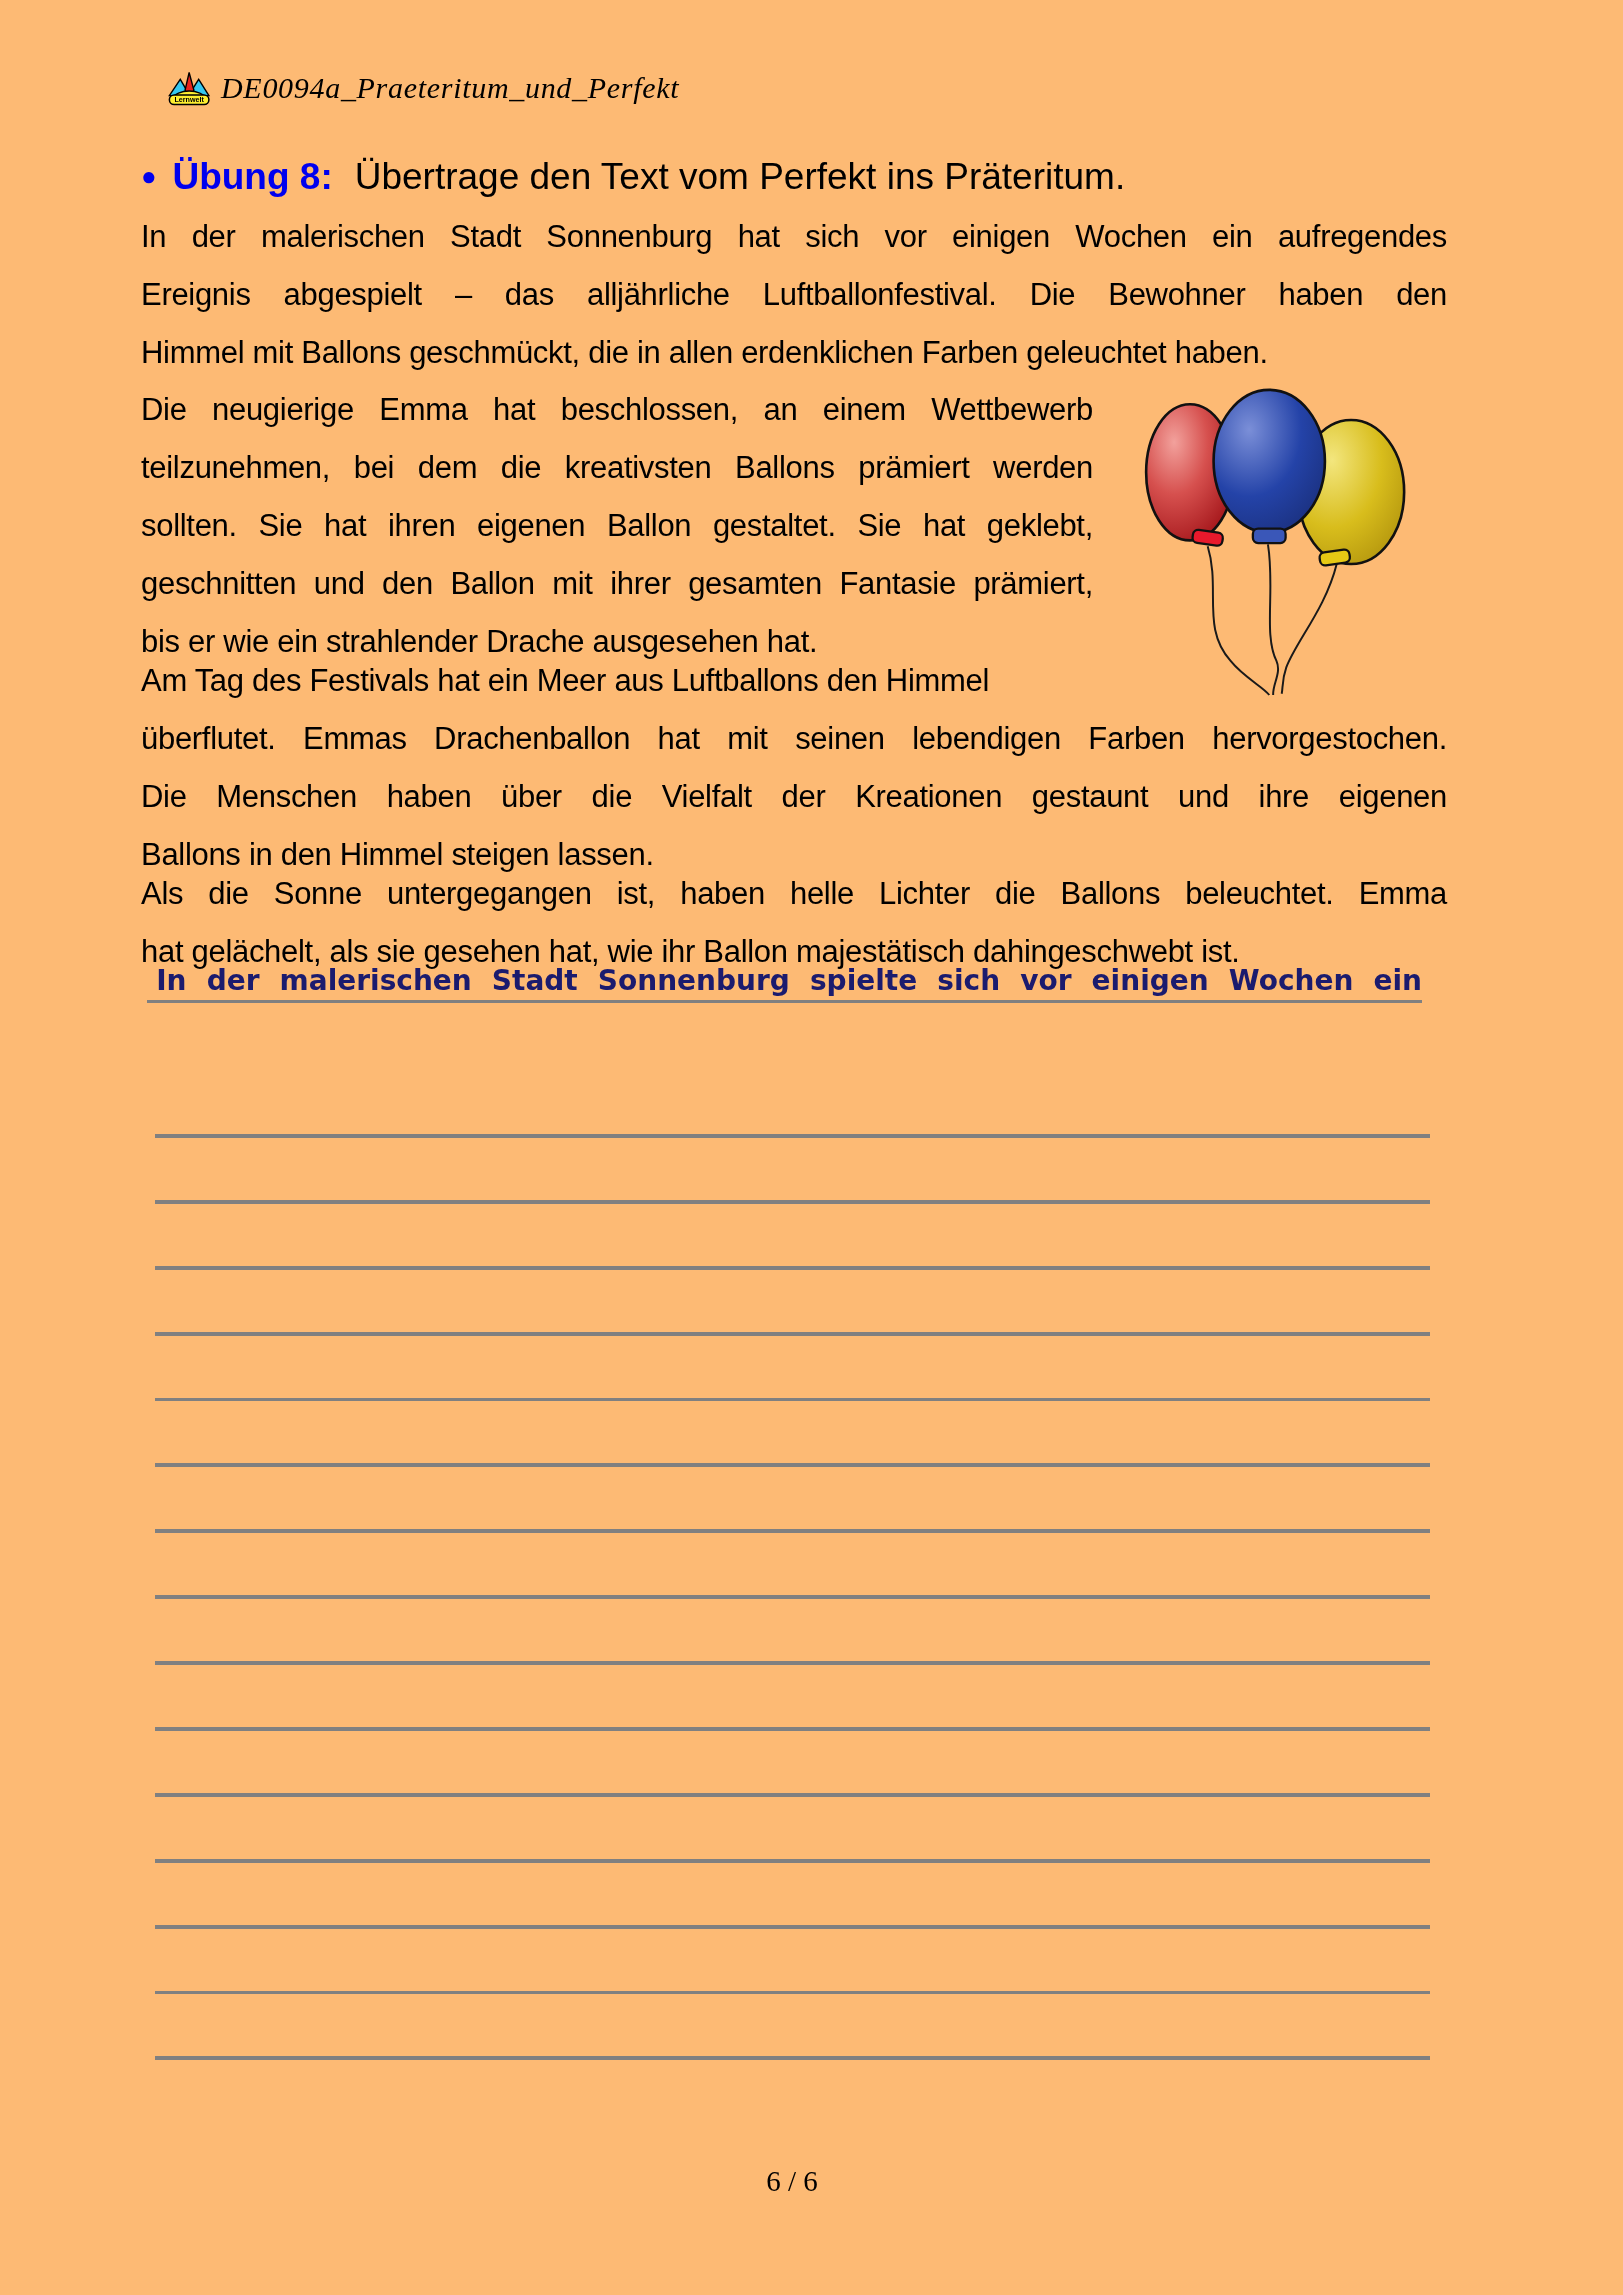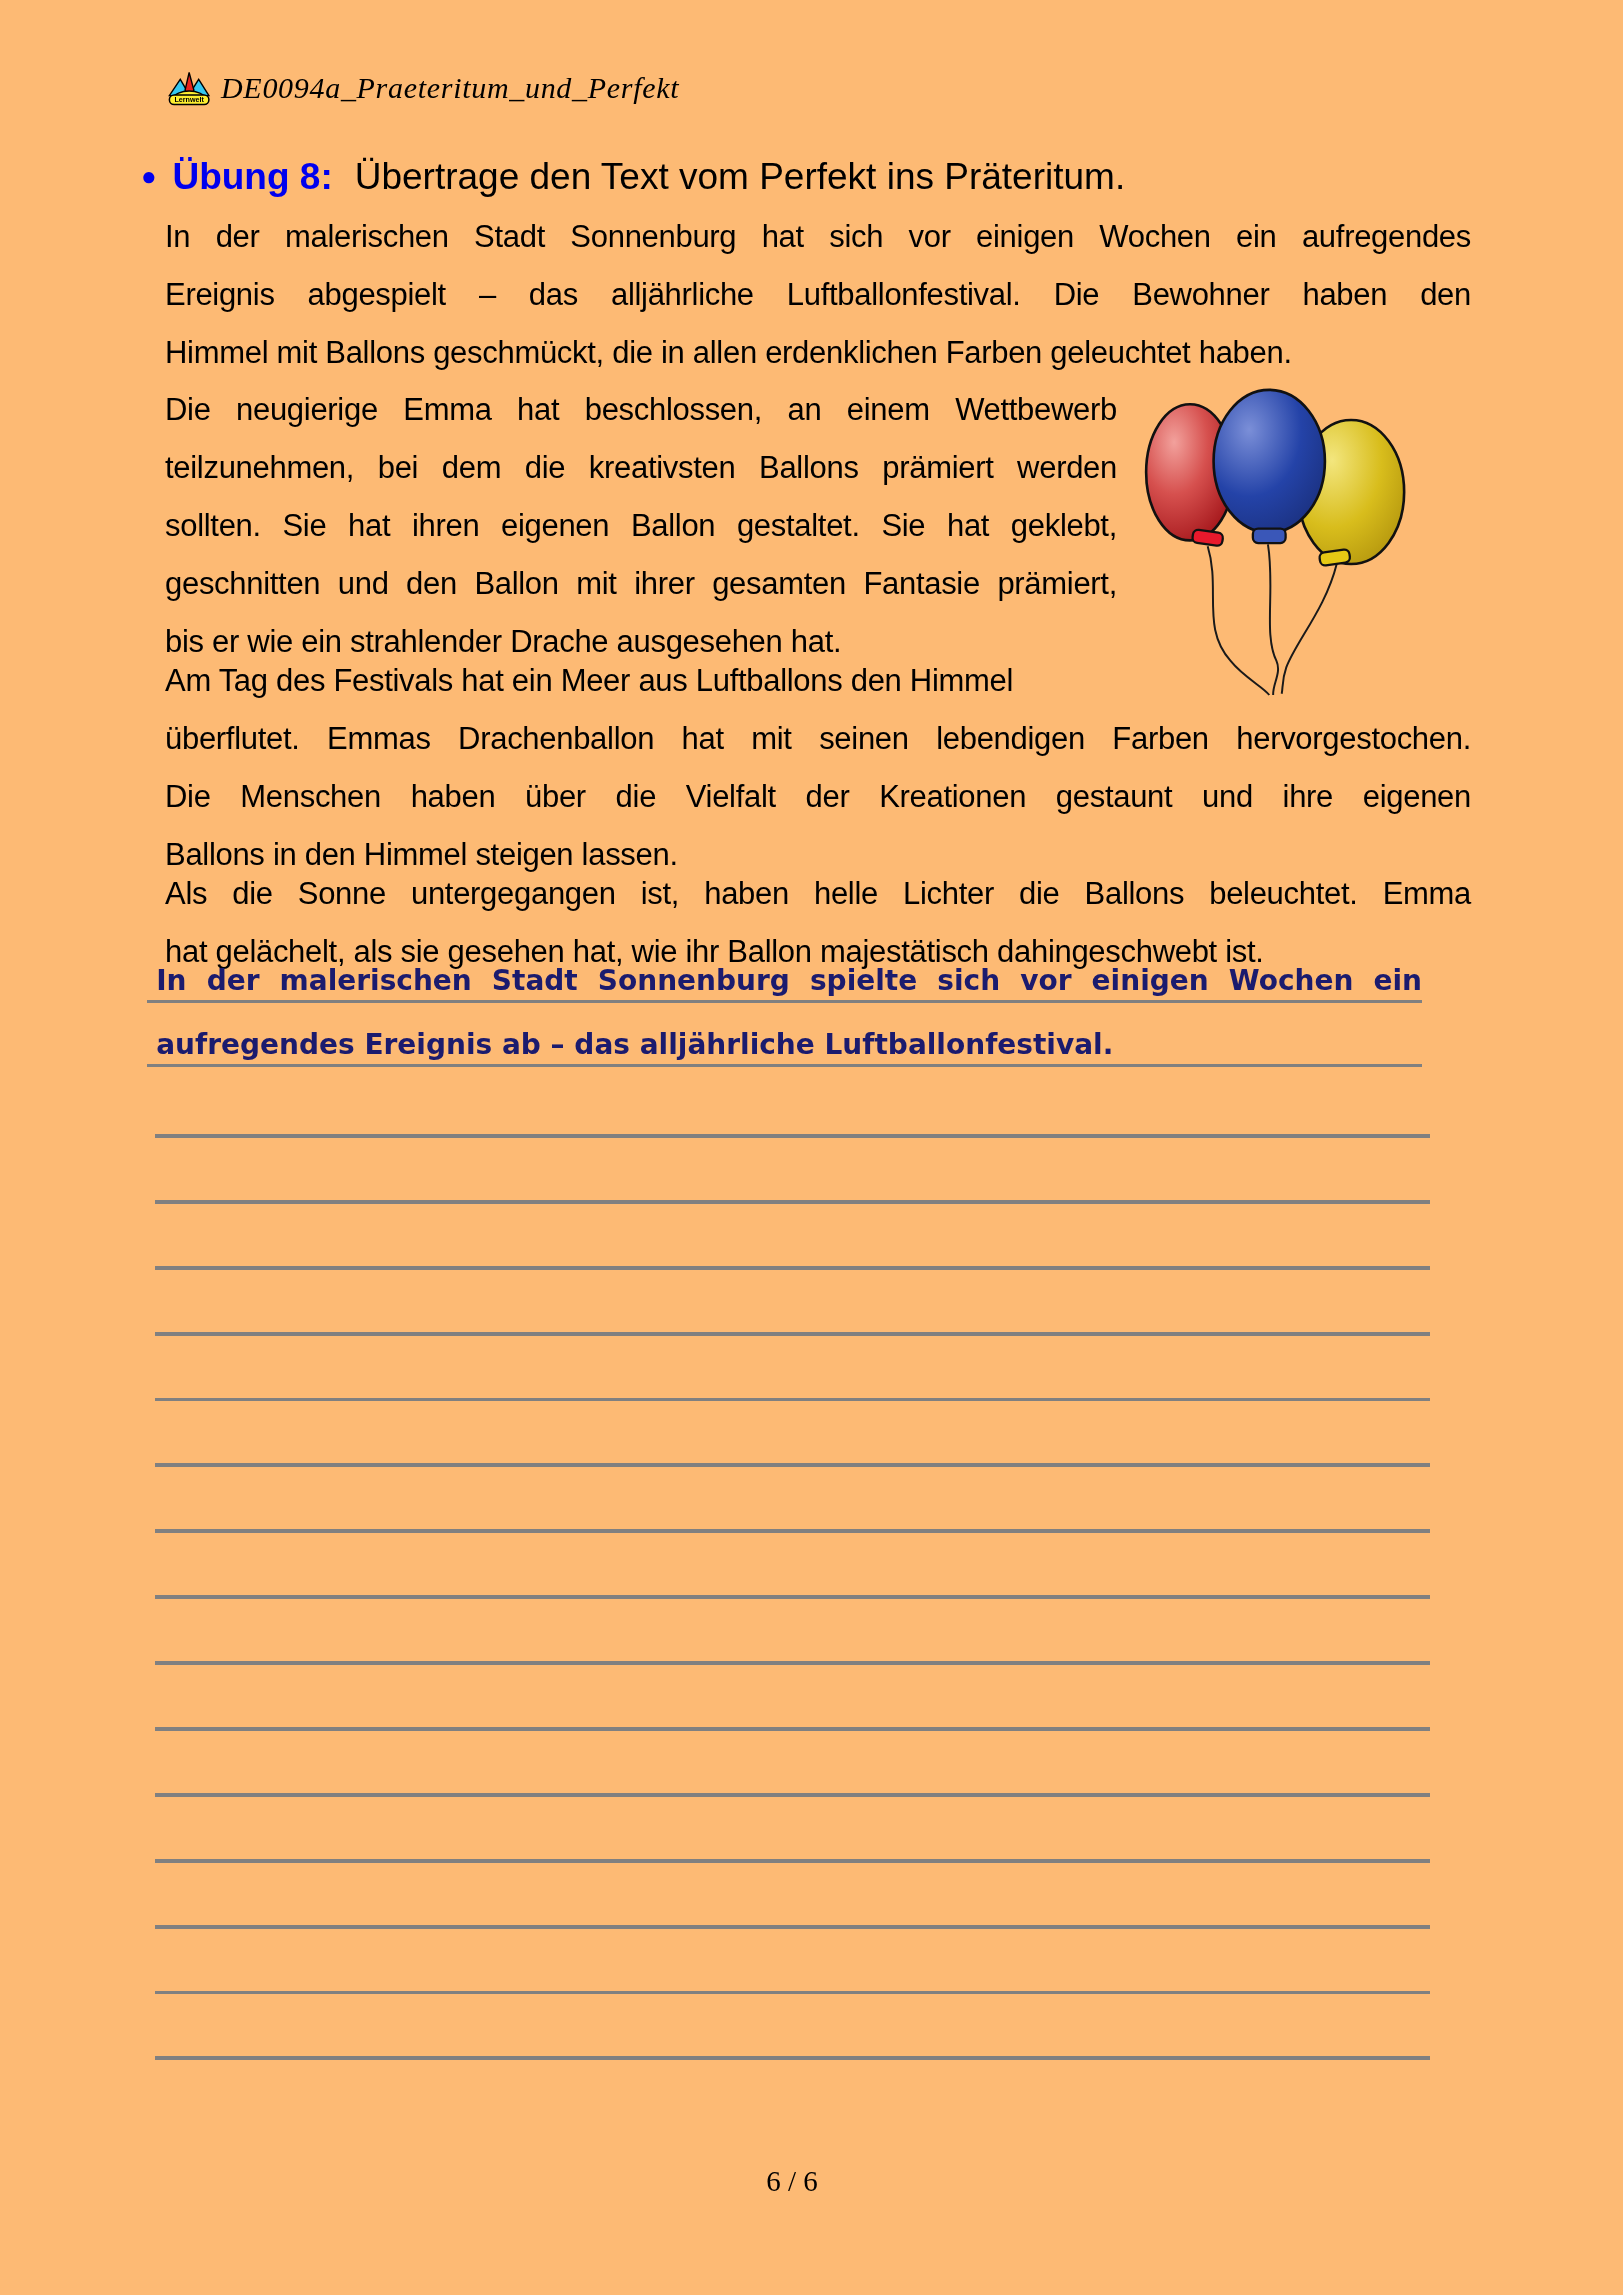--- a/index.html
+++ b/index.html
@@ -21,21 +21,21 @@
     white-space:nowrap;
   }
   
   .uebung{
     position:absolute;left:141px;top:153px;width:1309px;height:46px;
     font-size:37px;line-height:46px;white-space:nowrap;
   }
   .uebung .bullet{color:var(--accent);font-size:26px;vertical-align:3.9px;margin-right:15.7px;}
   .uebung .label{color:var(--accent);font-weight:bold;margin-right:22px;}
   
-  .para{position:absolute;font-size:31px;letter-spacing:-0.3px;margin-left:24px;}
+  .para{position:absolute;font-size:31px;letter-spacing:-0.3px;}
   .bline{display:block;height:58px;line-height:58px;white-space:normal;}
   .bline.j{text-align:justify;text-align-last:justify;}
   .p1{left:141px;top:208px;width:1306px;}
   .p2{left:141px;top:381px;width:952px;}
   .p3{left:141px;top:652px;width:1306px;}
   .p4{left:141px;top:865px;width:1306px;}
   
   .balloons{position:absolute;left:1080px;top:353px;width:406px;height:367px;}
   
   .hw{
@@ -137,21 +137,20 @@
     <span class="bline j">Die Menschen haben über die Vielfalt der Kreationen gestaunt und ihre eigenen</span>
     <span class="bline">Ballons in den Himmel steigen lassen.</span>
   </div>
 
   <div class="para p4">
     <span class="bline j">Als die Sonne untergegangen ist, haben helle Lichter die Ballons beleuchtet. Emma</span>
     <span class="bline">hat gelächelt, als sie gesehen hat, wie ihr Ballon majestätisch dahingeschwebt ist.</span>
   </div>
 
   <div class="hw hw1 j">In der malerischen Stadt Sonnenburg spielte sich vor einigen Wochen ein</div>
-  <div class="hw hw2">aufregendes Ereignis ab – das alljährliche Luftballonfestival.</div>
 
   <div class="blanks">
       <div class="rule"></div>
       <div class="rule"></div>
       <div class="rule"></div>
       <div class="rule"></div>
       <div class="rule"></div>
       <div class="rule"></div>
       <div class="rule"></div>
       <div class="rule"></div>

